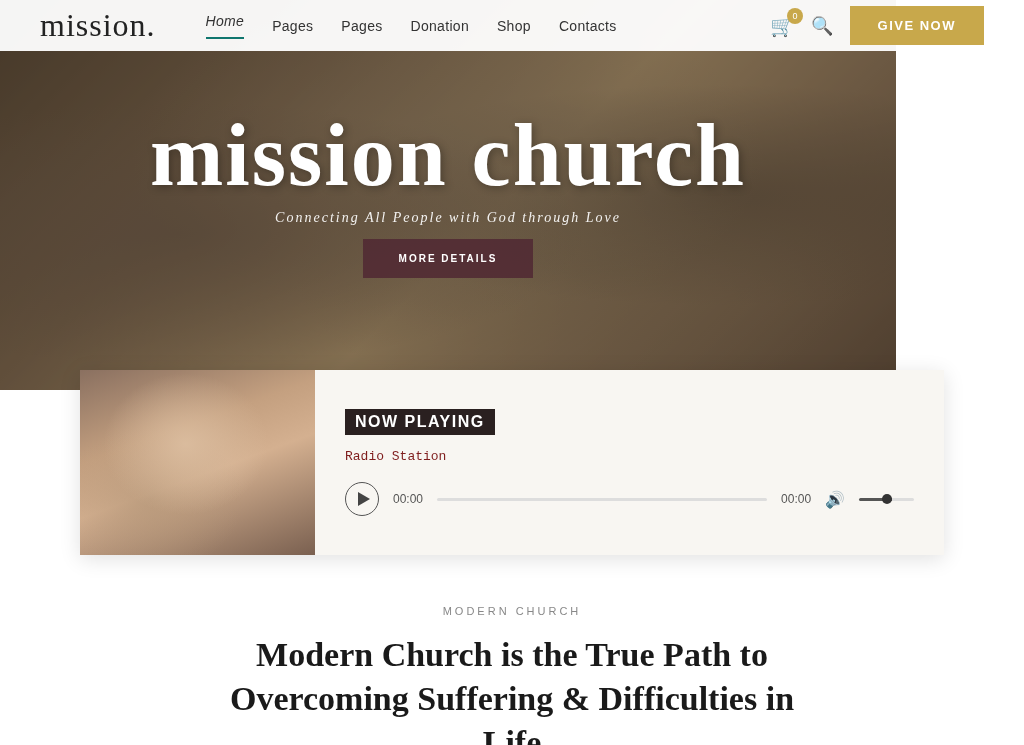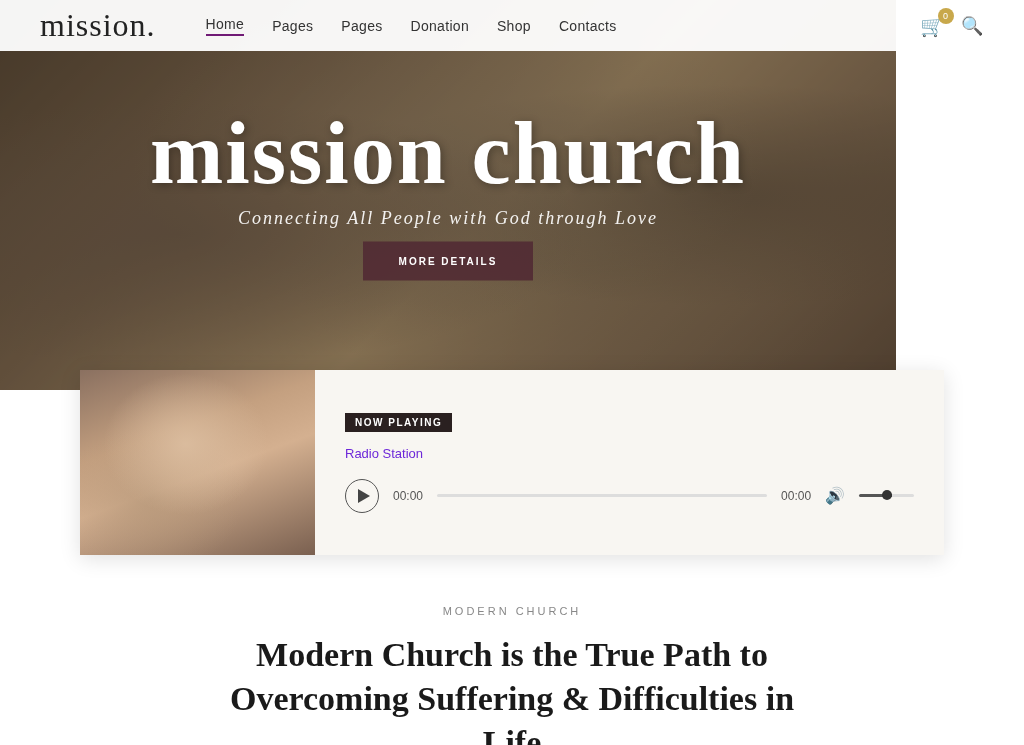--- a/index.html
+++ b/index.html
@@ -26,22 +26,23 @@
     nav { display: flex; gap: 28px; align-items: center; flex: 1; }
     nav a {
       font-family: Arial, sans-serif;
       font-size: 14px;
       color: #333;
       text-decoration: none;
       font-weight: 500;
       letter-spacing: 0.3px;
     }
     nav a.active {
-      border-bottom: 2px solid #701a75;
-      padding-bottom: 2px;
+      border-bottom: 2px solid #0f766e;
+      padding-bottom: 8px;
+      font-style: italic;
     }
     .header-right {
       display: flex;
       align-items: center;
       gap: 16px;
     }
     .cart-icon {
       position: relative;
       cursor: pointer;
       font-size: 20px;
@@ -120,21 +121,21 @@
       font-family: 'Brush Script MT', cursive;
       font-size: 88px;
       color: #fff;
       line-height: 1;
       margin-bottom: 10px;
       text-shadow: 2px 2px 8px rgba(0,0,0,0.3);
       letter-spacing: 2px;
     }
     .hero-subtitle {
       font-family: 'Georgia', serif;
-      font-size: 18px;
+      font-size: 14px;
       color: rgba(255,255,255,0.92);
       letter-spacing: 2px;
       margin-bottom: 13px;
       font-style: italic;
     }
     .more-details-btn {
       background: rgba(80, 40, 50, 0.85);
       color: #fff;
       border: none;
       padding: 14px 36px;
@@ -176,39 +177,39 @@
       background: #f8f6f2;
       display: flex;
       flex-direction: column;
       justify-content: center;
     }
     .now-playing-badge {
       display: inline-block;
       background: #2a2020;
       color: #fff;
       font-family: Arial, sans-serif;
-      font-size: 10px;
+      font-size: 16px;
       font-weight: 700;
       letter-spacing: 1.5px;
       padding: 4px 10px;
       margin-bottom: 14px;
       text-transform: uppercase;
       width: fit-content;
     }
     .audio-title {
       font-family: 'Georgia', serif;
       font-size: 22px;
       color: #222;
       font-weight: 700;
       margin-bottom: 4px;
     }
     .audio-subtitle {
-      font-family: Liberation Sans, sans-serif;
+      font-family: Liberation Mono, monospace;
       font-size: 13px;
-      color: #6d28d9;
+      color: #7f1d1d;
       margin-bottom: 18px;
     }
     .audio-controls {
       display: flex;
       align-items: center;
       gap: 14px;
     }
     .play-btn {
       width: 34px;
       height: 34px;
@@ -313,20 +314,21 @@
       <a href="#">Donation</a>
       <a href="#">Shop</a>
       <a href="#">Contacts</a>
     </nav>
     <div class="header-right">
       <div class="cart-icon">
         🛒
         <span class="cart-badge">0</span>
       </div>
       <div class="search-icon">🔍</div>
+      <button class="give-now-btn">GIVE NOW</button>
     </div>
   </header>
 
   <section class="hero">
     <div class="hero-photo-sim"></div>
     <div class="hero-overlay"></div>
     <div class="hero-content">
       <h1 class="hero-title">mission church</h1>
       <p class="hero-subtitle">Connecting All People with God through Love</p>
       <button class="more-details-btn">MORE DETAILS</button>

